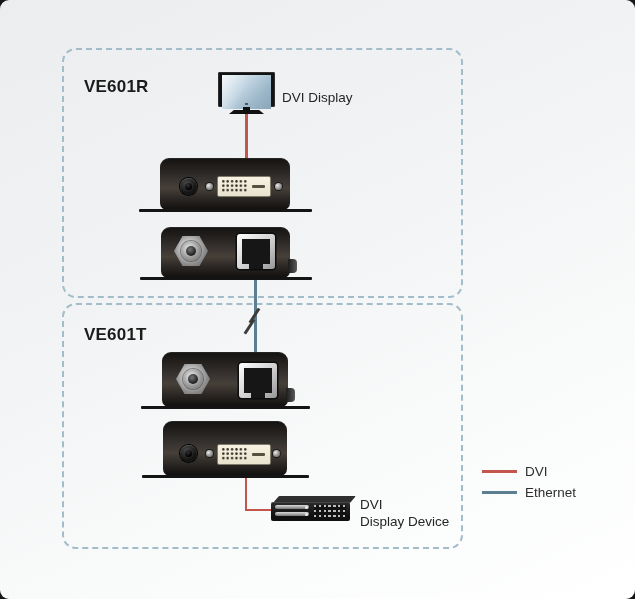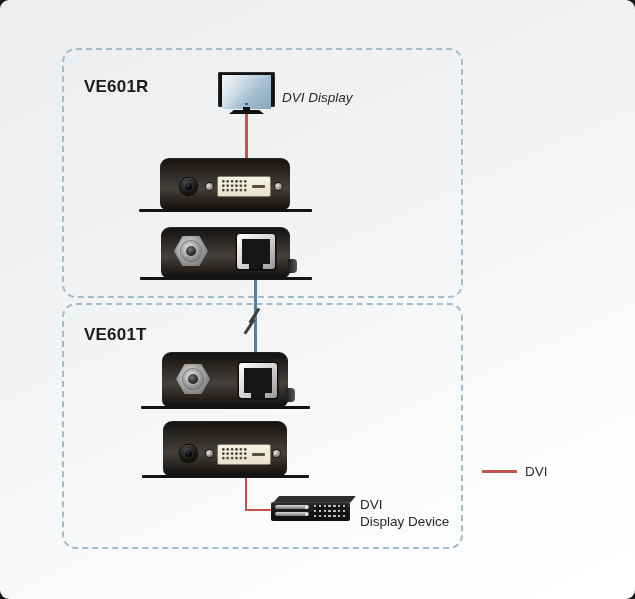--- a/index.html
+++ b/index.html
@@ -157,21 +157,21 @@
   .sd-slot.s1{top:3px;} .sd-slot.s2{top:10px;}
   .sd-vents{
     position:absolute;left:43px;top:2.5px;width:32px;height:13px;
     background-image:
       repeating-linear-gradient(180deg,transparent 0 2.4px,#121212 2.4px 4.8px),
       repeating-linear-gradient(90deg,#bdbdbd 0 2.4px,#121212 2.4px 4.8px);
   }
 
   
   .txt{position:absolute;color:#262626;font-size:13.5px;line-height:17px;}
-  .display-label{left:282px;top:89px;font-style:italic;}
+  .display-label{left:282px;top:89px;}
   .source-label{left:360px;top:496px;}
 
   
   .legend{position:absolute;left:482px;top:461px;}
   .legend-row{display:flex;align-items:center;height:21px;}
   .legend-line{width:35px;height:2.5px;margin-right:8px;}
   .legend-line.red{background:#c4554d;}
   .legend-line.blue{background:#5b7e90;}
   .legend-text{color:#2e2e2e;font-size:13.5px;}
 </style>
@@ -251,15 +251,19 @@
   <div class="txt source-label">
     <div>DVI</div>
     <div>Display Device</div>
   </div>
 
   <div class="legend">
     <div class="legend-row">
       <span class="legend-line red"></span>
       <span class="legend-text">DVI</span>
     </div>
+    <div class="legend-row">
+      <span class="legend-line blue"></span>
+      <span class="legend-text">Ethernet</span>
+    </div>
   </div>
 
 </div>
 
 </body></html>

